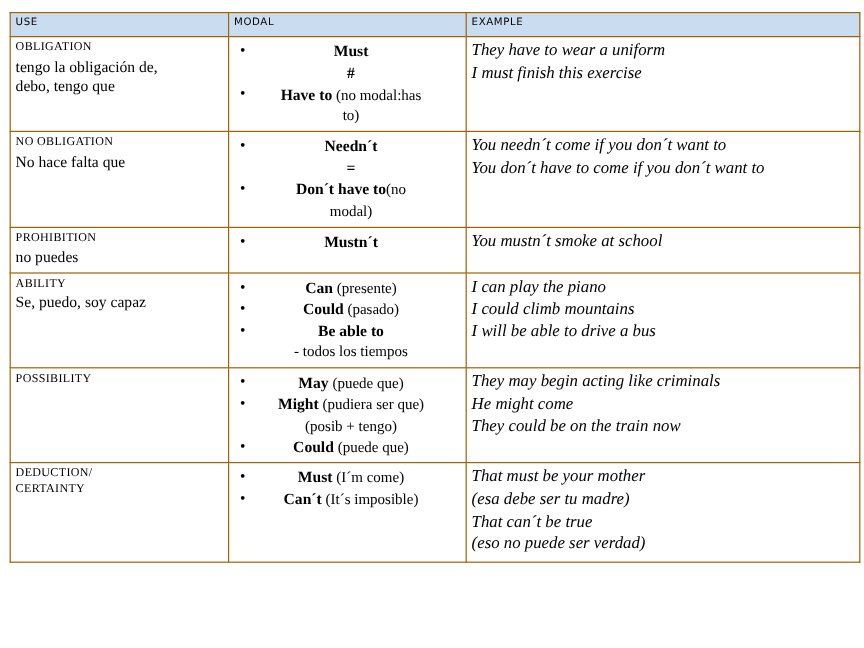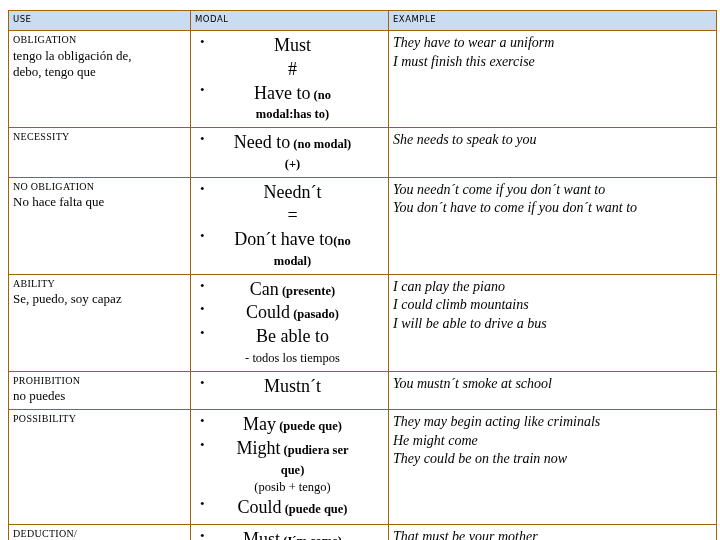--- a/index.html
+++ b/index.html
@@ -77,26 +77,26 @@
     content: "\2022";
     position: absolute;
     left: 5px;
     top: -1px;
     font-size: 13px;
   }
   ul.modal-list li.nobullet {
     padding-left: 36px;
   }
   .m-strong {
+    font-weight: bold;
+    font-family: "Liberation Serif", serif;
+    font-size: 13px;
+  }
+  .m-note {
     font-weight: normal;
-    font-family: "Liberation Serif", serif;
-    font-size: 18px;
-  }
-  .m-note {
-    font-weight: bold;
     font-size: 12.5px;
   }
   .m-center {
     display: block;
     text-align: center;
     padding-right: 30px;
   }
   .m-plain {
     font-size: 12.5px;
   }
@@ -146,54 +146,55 @@
               </li>
             </ul>
           </td>
           <td>
             <div class="ex-line">They have to wear a uniform
 I must finish this exercise</div>
           </td>
         </tr>
         <tr>
           <td>
-            <div class="use-main">NECESSITY</div>
-          </td>
-          <td>
-            <ul class="modal-list">
-              <li class="bulleted">
-                <span class="m-center"><span class="m-strong">Need to</span><span class="m-note"> (no modal)(+)</span></span>
-              </li>
-            </ul>
-          </td>
-          <td>
-            <div class="ex-line">She needs to speak to you</div>
-          </td>
-        </tr>
-        <tr>
-          <td>
             <div class="use-main">NO OBLIGATION</div>
             <div class="use-sub">No hace falta que</div>
           </td>
           <td>
             <ul class="modal-list">
               <li class="bulleted">
                 <span class="m-center"><span class="m-strong">Needn´t</span></span>
               </li>
               <li class="nobullet">
                 <span class="m-center"><span class="m-strong">=</span></span>
               </li>
               <li class="bulleted">
                 <span class="m-center"><span class="m-strong">Don´t have to</span><span class="m-note">(no modal)</span></span>
               </li>
             </ul>
           </td>
           <td>
             <div class="ex-line">You needn´t come if you don´t want to
 You don´t have to come if you don´t want to</div>
+          </td>
+        </tr>
+        <tr>
+          <td>
+            <div class="use-main">PROHIBITION</div>
+            <div class="use-sub">no puedes</div>
+          </td>
+          <td>
+            <ul class="modal-list">
+              <li class="bulleted">
+                <span class="m-center"><span class="m-strong">Mustn´t</span></span>
+              </li>
+            </ul>
+          </td>
+          <td>
+            <div class="ex-line">You mustn´t smoke at school</div>
           </td>
         </tr>
         <tr>
           <td>
             <div class="use-main">ABILITY</div>
             <div class="use-sub">Se, puedo, soy capaz</div>
           </td>
           <td>
             <ul class="modal-list">
               <li class="bulleted">
@@ -207,36 +208,20 @@
               </li>
               <li class="nobullet">
                 <span class="m-center"><span class="m-plain">- todos los tiempos</span></span>
               </li>
             </ul>
           </td>
           <td>
             <div class="ex-line">I can play the piano
 I could climb mountains
 I will be able to drive a bus</div>
-          </td>
-        </tr>
-        <tr>
-          <td>
-            <div class="use-main">PROHIBITION</div>
-            <div class="use-sub">no puedes</div>
-          </td>
-          <td>
-            <ul class="modal-list">
-              <li class="bulleted">
-                <span class="m-center"><span class="m-strong">Mustn´t</span></span>
-              </li>
-            </ul>
-          </td>
-          <td>
-            <div class="ex-line">You mustn´t smoke at school</div>
           </td>
         </tr>
         <tr>
           <td>
             <div class="use-main">POSSIBILITY</div>
           </td>
           <td>
             <ul class="modal-list">
               <li class="bulleted">
                 <span class="m-center"><span class="m-strong">May</span><span class="m-note">  (puede que)</span></span>

